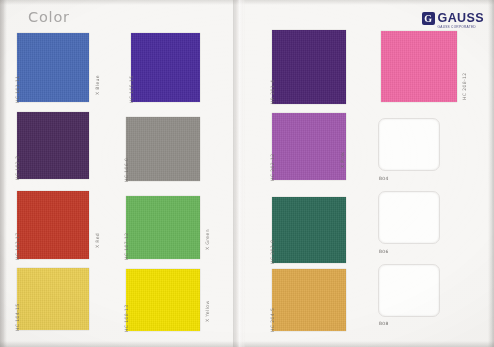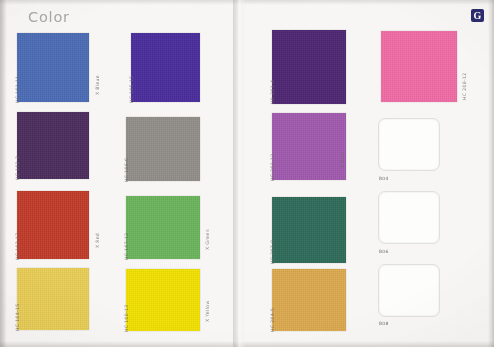--- a/index.html
+++ b/index.html
@@ -192,20 +192,24 @@
 <div id="scan">
 
   <div class="page left"></div>
   <div class="page right"></div>
   <div class="gutter"></div>
 
   <div id="title">Color</div>
 
   <div id="logo">
     <div class="mark">G</div>
+    <div class="wordmark">
+      <span class="brand">GAUSS</span>
+      <span class="tag">GAUSS CORPORATED</span>
+    </div>
   </div>
 
   <div class="swatch" style="left:17px;  top:33px;  width:72px; height:69px;">
     <div class="fabric" id="sw-l1-1" style="background-color: rgb(74, 107, 181);"></div>
   </div>
   <div class="note vert" style="left:15px; top:103px;">HC 101-11</div>
   <div class="note vert" style="left:95px; top:95px;">X Bleue</div>
 
   <div class="swatch" style="left:17px;  top:112px; width:72px; height:67px;">
     <div class="fabric" id="sw-l1-2" style="background-color: rgb(75, 44, 92);"></div>

